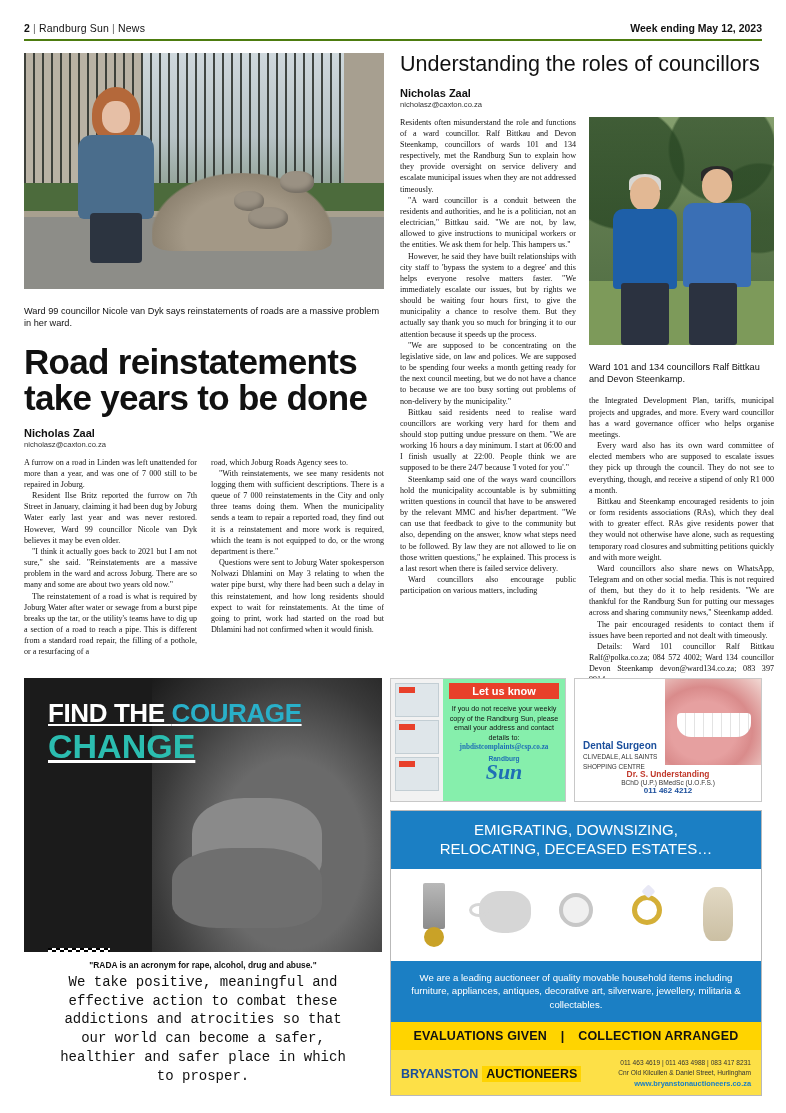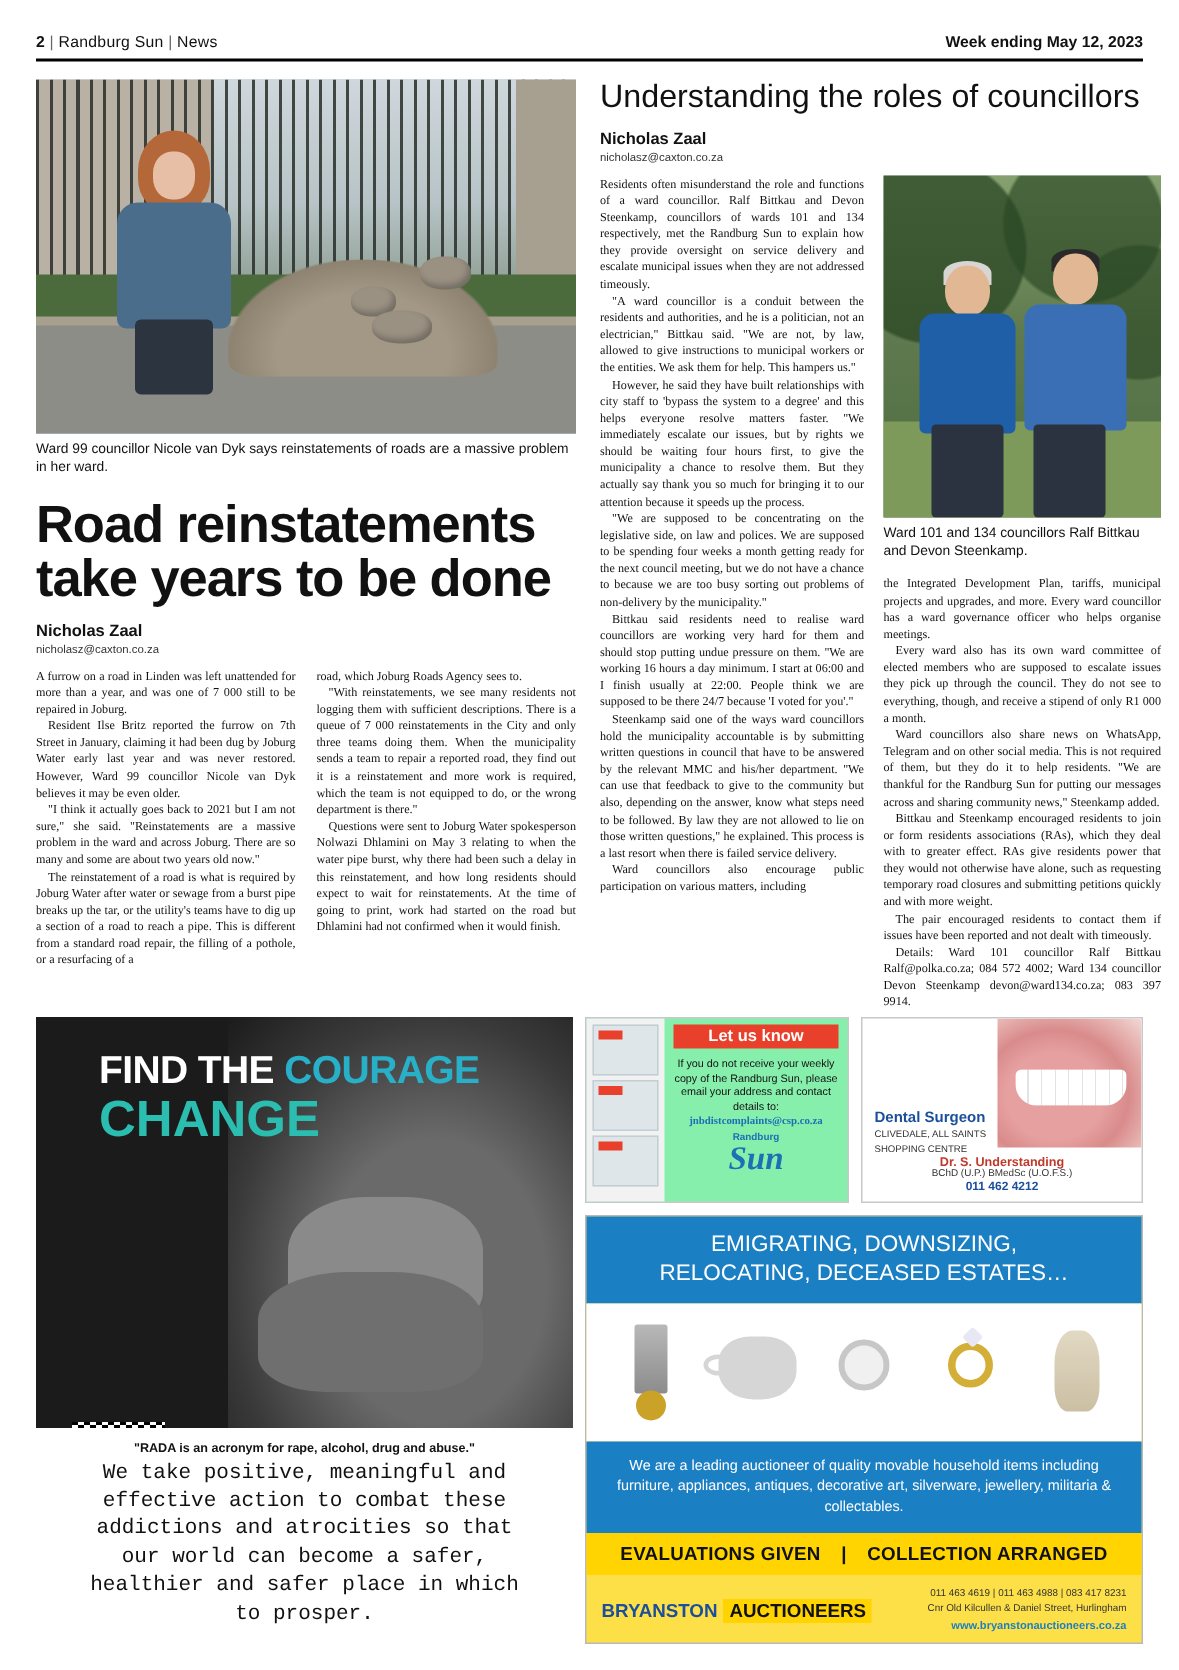--- a/index.html
+++ b/index.html
@@ -11,21 +11,21 @@
     font-family: "Liberation Serif", serif;
     color: #111;
     position: relative;
     overflow: hidden;
   }
   .page { position:relative; width:786px; height:1113px; padding: 22px 24px 0 24px; }
 
   
   .masthead {
     display:flex; justify-content:space-between; align-items:flex-end;
-    border-bottom: 2px solid #000000; padding-bottom: 5px;
+    border-bottom: 2px solid #4d7c0f; padding-bottom: 5px;
     font-family: "Liberation Sans", sans-serif;
   }
   .masthead-left { font-size: 10.5px; letter-spacing:.2px; }
   .masthead-left .pg { font-weight:bold; }
   .masthead-left .sep { color:#666; margin:0 3px; }
   .masthead-right { font-size: 10.5px; font-weight:bold; }
 
   
   .top-area { display:flex; gap: 16px; margin-top: 12px; }
   .left-col { width: 360px; }
@@ -53,21 +53,21 @@
   }
   .p1-rock { position:absolute; background:#9a9183; border-radius:45%; box-shadow: inset -2px -3px 4px rgba(0,0,0,.25); }
   .p1-person { position:absolute; left:46px; bottom:26px; width:92px; height:176px; }
   .p1-hair { position:absolute; left:22px; top:0; width:48px; height:54px; background:#b4683a; border-radius:50% 50% 40% 40%; }
   .p1-face { position:absolute; left:32px; top:14px; width:28px; height:32px; background:#e6bfa6; border-radius:45%; }
   .p1-body { position:absolute; left:8px; top:48px; width:76px; height:84px; background:#4a6d8c; border-radius:14px 14px 6px 6px; }
   .p1-legs { position:absolute; left:20px; top:126px; width:52px; height:50px; background:#2c3440; border-radius:4px; }
 
   .caption {
     font-family: "Liberation Sans", sans-serif;
-    font-size: 9.2px; line-height: 1.35; margin-top: 4px; color:#111;
+    font-size: 9.2px; line-height: 1.35; margin-top: 16px; color:#111;
   }
 
   .headline {
     font-family: "Liberation Sans", sans-serif;
     font-weight: bold;
     font-size: 35px;
     line-height: 1.04;
     letter-spacing: -0.7px;
     margin: 14px 0 10px 0;
   }
@@ -113,21 +113,21 @@
   .ads { position:absolute; left:24px; top:678px; width:738px; }
   .ads-row { display:flex; gap: 8px; }
 
   
   .rada { width: 358px; height: 418px; background:#1b1b1b; color:#fff; position:relative; overflow:hidden; }
   .rada-hands {
     position:absolute; right:0; top:0; width:230px; height:320px;
     background: radial-gradient(ellipse at 60% 55%, #6a6a6a 0 38%, #3a3a3a 70%, #1b1b1b 100%);
   }
   .hand { position:absolute; background:#8a8a8a; border-radius:40% 40% 30% 30%; }
-  .rada-text { position:relative; padding: 22px 0 0 42px; }
+  .rada-text { position:relative; padding: 22px 0 0 24px; text-decoration: underline; }
   .rada-line { font-family:"Liberation Sans", sans-serif; font-weight:bold; font-size: 26px; line-height:1.05; letter-spacing:-0.4px;}
   .rada-line .hl { color:#29b0c9; }
   .rada-big { font-family:"Liberation Sans", sans-serif; font-weight:bold; font-size: 34px; line-height:1.05; color:#2bbdb0; margin-top:2px;}
   .qr { position:absolute; left:24px; bottom:86px; width:62px; height:62px; background:#fff;
         background-image:
           repeating-linear-gradient(90deg,#000 0 4px,#fff 4px 8px),
           repeating-linear-gradient(0deg,#000 0 4px,#fff 4px 8px);
         background-blend-mode: difference; }
   .scan { position:absolute; left:96px; bottom:90px; font-family:"Liberation Sans", sans-serif; font-size:11px; font-weight:bold; line-height:1.2;}
   .scan .don { color:#2bbdb0; }
@@ -270,22 +270,22 @@
               <div class="m-hair"></div>
                 <div class="m-head"></div>
                 <div class="m-shirt"></div>
                 <div class="m-pants"></div>
             </div>
           </div>
           <div class="caption">Ward 101 and 134 councillors Ralf Bittkau and Devon Steenkamp.</div>
           <div class="rt-text" style="width:100%;margin-top:10px;">
             <p>the Integrated Development Plan, tariffs, municipal projects and upgrades, and more. Every ward councillor has a ward governance officer who helps organise meetings.</p>
             <p>Every ward also has its own ward committee of elected members who are supposed to escalate issues they pick up through the council. They do not see to everything, though, and receive a stipend of only R1 000 a month.</p>
+            <p>Bittkau and Steenkamp encouraged residents to join or form residents associations (RAs), which they deal with to greater effect. RAs give residents power that they would not otherwise have alone, such as requesting temporary road closures and submitting petitions quickly and with more weight.</p>
             <p>Ward councillors also share news on WhatsApp, Telegram and on other social media. This is not required of them, but they do it to help residents. "We are thankful for the Randburg Sun for putting our messages across and sharing community news," Steenkamp added.</p>
-            <p>Bittkau and Steenkamp encouraged residents to join or form residents associations (RAs), which they deal with to greater effect. RAs give residents power that they would not otherwise have alone, such as requesting temporary road closures and submitting petitions quickly and with more weight.</p>
             <p>The pair encouraged residents to contact them if issues have been reported and not dealt with timeously.</p>
             <p>Details: Ward 101 councillor Ralf Bittkau Ralf@polka.co.za; 084 572 4002; Ward 134 councillor Devon Steenkamp devon@ward134.co.za; 083 397 9914.</p>
           </div>
         </div>
       </div>
     </div>
   </div>
 
   <div class="ads">
     <div class="ads-row">

